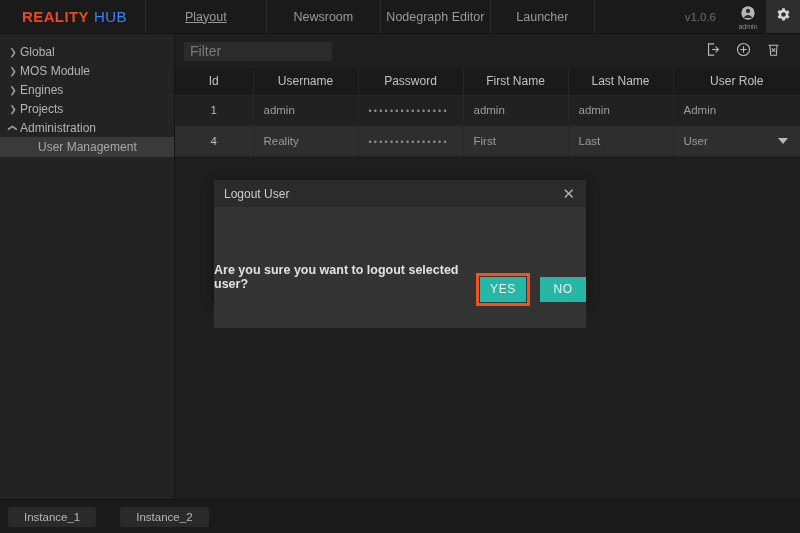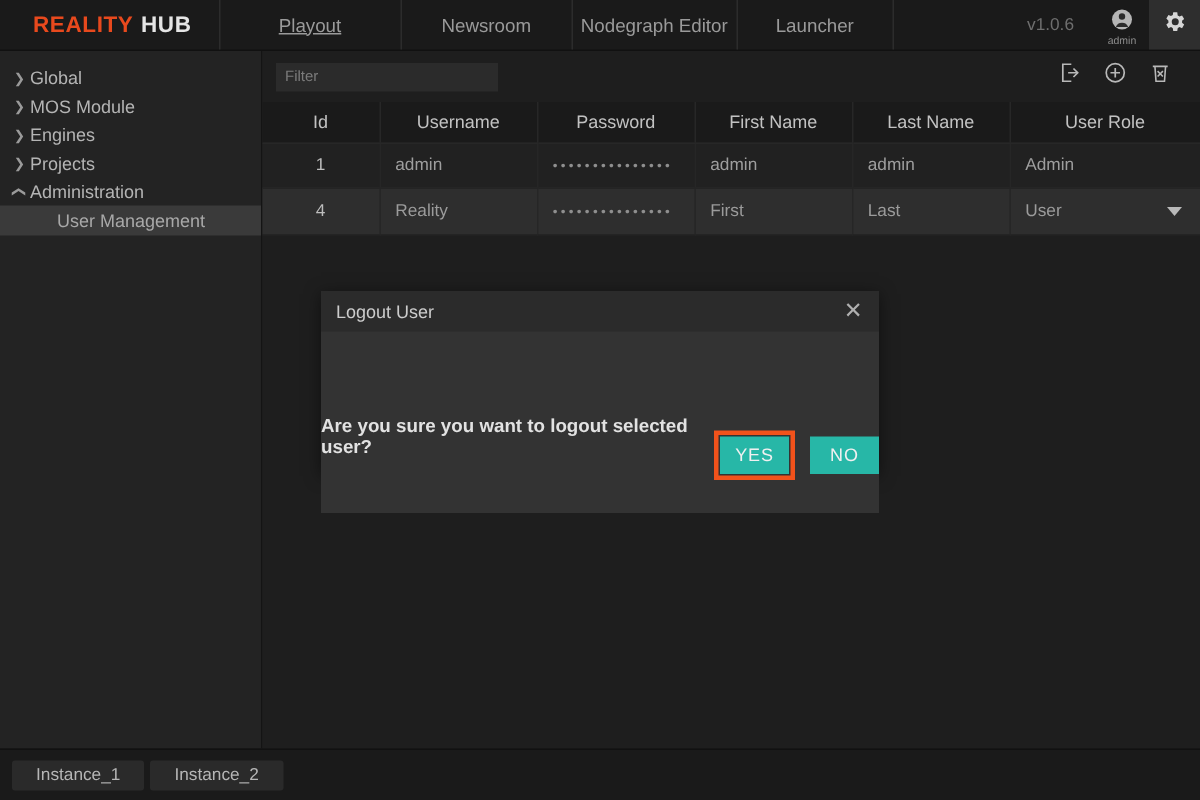--- a/index.html
+++ b/index.html
@@ -15,21 +15,21 @@
   .topbar {
     position: absolute; top: 0; left: 0; width: 800px; height: 34px;
     background: #1a1a1a; display: flex; align-items: stretch;
     border-bottom: 1px solid #111;
   }
   .logo {
     display: flex; align-items: center; padding: 0 18px 0 22px;
     font-size: 15px; letter-spacing: .4px; white-space: nowrap;
   }
   .logo .l1 { color: #e8491d; font-weight: bold; }
-  .logo .l2 { color: #e5e5e5; font-weight: bold; margin-left: 5px; }
+  .logo .l2 { color: #3b82f6; font-weight: normal; margin-left: 5px; }
   .navtabs { display: flex; align-items: stretch; }
   .navtab {
     display: flex; align-items: center; justify-content: center;
     color: #9a9a9a; font-size: 12.5px;
     border-right: 1px solid #2c2c2c;
     padding: 0 14px; cursor: pointer; white-space: nowrap;
   }
   .navtab:first-child { border-left: 1px solid #2c2c2c; text-decoration: underline; }
   .navtab.t0 { width: 122px; }
   .navtab.t1 { width: 114px; }
@@ -59,21 +59,21 @@
   }
   .nav-item .chev { width: 14px; color: #9a9a9a; font-size: 9px; display:flex; align-items:center; justify-content:center; }
   .nav-item.child { padding-left: 38px; height: 20px; color: #a8a8a8; }
   .nav-item.selected { background: #3a3a3a; }
 
   
   .content { position: absolute; top: 34px; left: 175px; width: 625px; height: 465px; background: #1e1e1e; }
   .toolbar { height: 34px; display: flex; align-items: center; padding: 0 12px 0 9px; }
   .filter-input {
     width: 148px; height: 19px; background: #2b2b2b; border: none;
-    color: #8a8a8a; font-size: 10px; padding: 0 6px;
+    color: #8a8a8a; font-size: 14px; padding: 0 6px;
     font-family: "Liberation Sans", sans-serif; outline: none;
   }
   .filter-input::placeholder { color: #7b7b7b; }
   .tool-spacer { flex: 1; }
   .tool-icon {
     width: 30px; height: 26px; display: flex; align-items: center; justify-content: center;
     cursor: pointer;
   }
 
   
@@ -93,21 +93,21 @@
   table.grid td.idcell { text-align: center; padding-left: 0; color: #bdbdbd; }
   tr.row-a { background: #212121; }
   tr.row-b { background: #2e2e2e; }
   tr.row-b td { color: #9b9b9b; }
   .pwdots { display: inline-block; color: #8f8f8f; font-size: 9px; letter-spacing: 2.2px; }
   .rolecell { display: flex; align-items: center; justify-content: space-between; padding-right: 12px; height: 30px; }
   .caret { width: 0; height: 0; border-left: 5px solid transparent; border-right: 5px solid transparent; border-top: 6px solid #b9b9b9; }
 
   
   .modal {
-    position: absolute; left: 214px; top: 194px; width: 372px; height: 121px;
+    position: absolute; left: 214px; top: 180px; width: 372px; height: 121px;
     background: #2b2b2b; box-shadow: 0 2px 10px rgba(0,0,0,.5);
   }
   .modal-head {
     height: 27px; display: flex; align-items: center; justify-content: space-between;
     padding: 0 9px 0 10px; color: #cccccc; font-size: 12px; background: #2b2b2b;
   }
   .modal-close { color: #b0b0b0; font-size: 15px; cursor: pointer; line-height: 1; padding: 0 2px; }
   .modal-body {
     position: absolute; left: 0; top: 27px; width: 372px; height: 121px;
     background: #333333; display: flex; flex-direction: row; align-items: center;
@@ -119,21 +119,21 @@
     width: 46px; height: 25px; border: none; cursor: pointer;
     display: flex; align-items: center; justify-content: center;
     font-family: "Liberation Sans", sans-serif;
   }
   .btn.focused { outline: 3px solid #f2521b; outline-offset: 1px; }
 
   
   .bottombar {
     position: absolute; left: 0; bottom: 0; width: 800px; height: 34px;
     background: #1a1a1a; border-top: 1px solid #111;
-    display: flex; align-items: center; padding-left: 8px; gap: 4px;
+    display: flex; align-items: center; padding-left: 8px; gap: 24px;
   }
   .inst-tab {
     background: #2a2a2a; color: #b6b6b6; font-size: 11.5px;
     height: 20px; padding: 0 16px; display: flex; align-items: center;
     border-radius: 2px; cursor: pointer;
   }
 </style>
 </head>
 <body>
 

